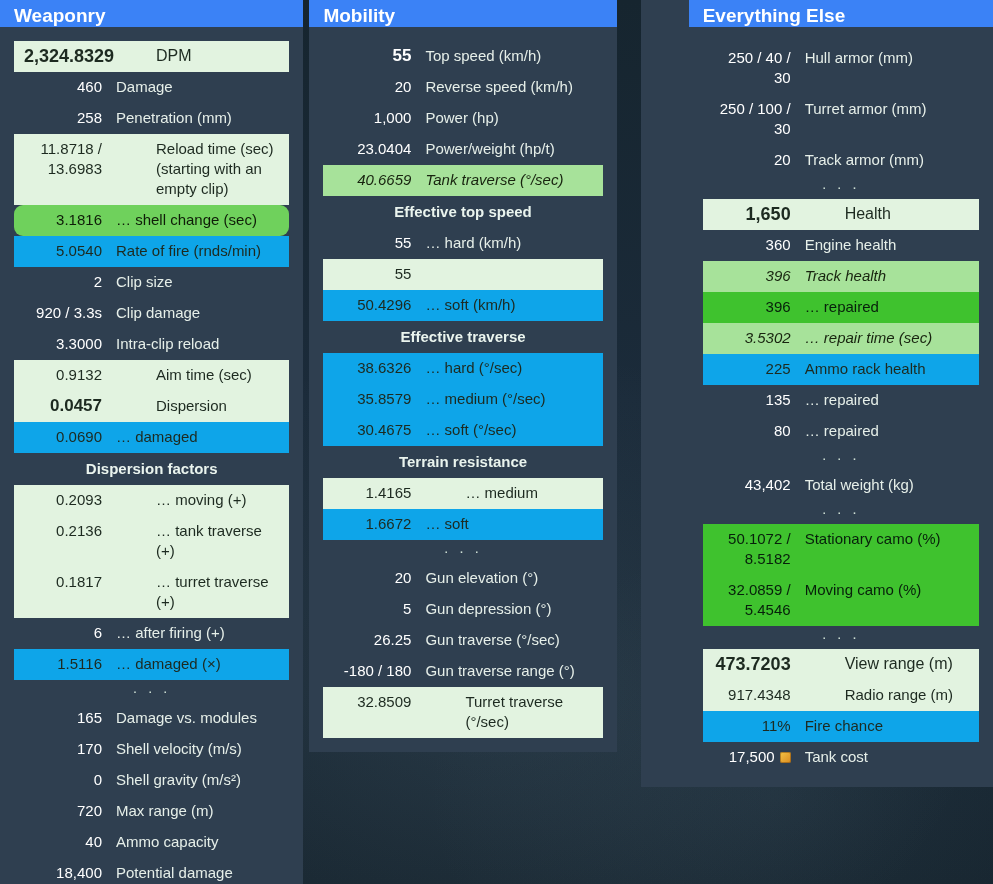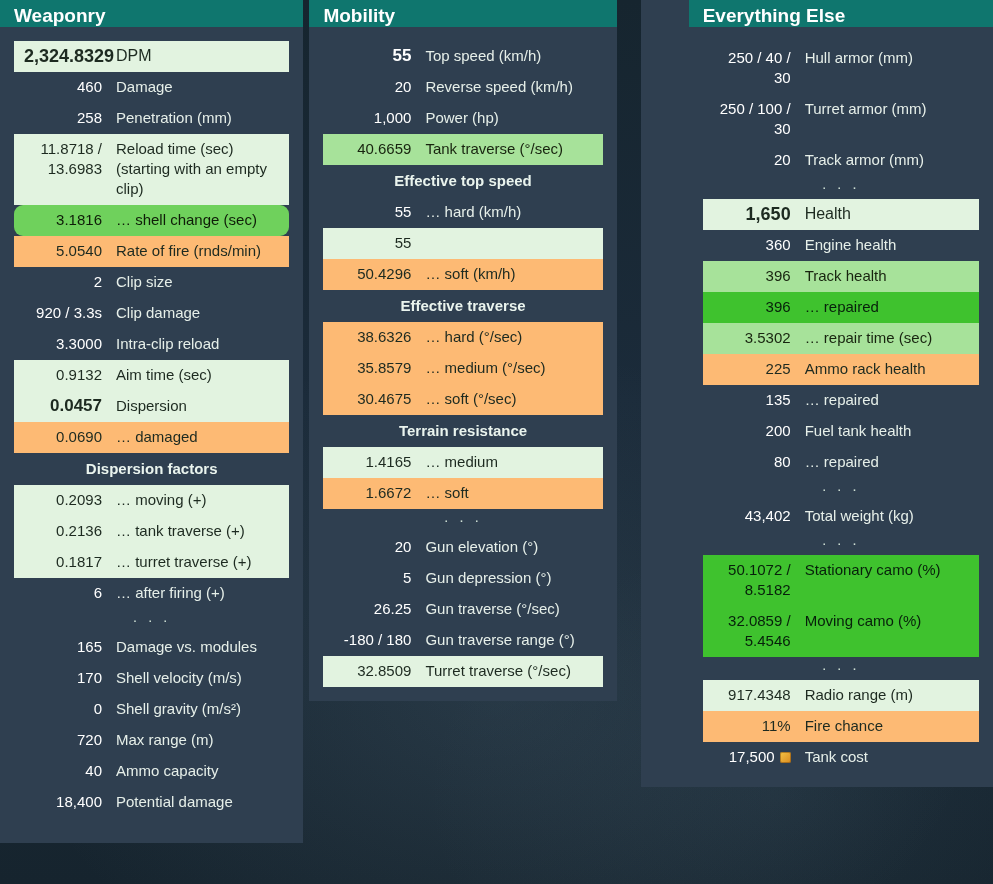--- a/index.html
+++ b/index.html
@@ -27,21 +27,21 @@
   }
   .panel{
     background:#2f3f50;
     margin-top:0;
   }
   .panel.weaponry{width:316px;}
   .panel.mobility{width:320px;margin-left:6px;}
   .panel.everything{width:317px;margin-left:24px;padding-left:48px;}
 
   .panel-head{
-    background:#0f766e;
+    background:#3b82f6;
     color:#ffffff;
     font-size:19px;
     font-weight:bold;
     padding:6px 14px 7px 14px;
     line-height:20px;
     height:14px;
     overflow:hidden;
   }
   .panel-body{padding:14px 14px 14px 14px;}
   .panel.mobility .panel-body{}
@@ -64,25 +64,25 @@
     padding-right:14px;
     box-sizing:border-box;
     color:#ffffff;
   }
   .row .lbl{
     flex:1;
     text-align:left;
     color:#e6efe9;
   }
   .row.plain{background:transparent;}
-  .row.l1{background:#e2f3e0;color:#1d2a20;}
+  .row.l1{background:#e2f3e0;color:#1d2a20;gap:40px;}
   .row.l1 .val,.row.l1 .lbl{color:#1d2a20;}
-  .row.l2{background:#fdba74;color:#1d2a20;}
+  .row.l2{background:#0ea5e9;color:#1d2a20;}
   .row.l2 .val,.row.l2 .lbl{color:#1d2a20;}
-  .row.l3{background:#a7e29a;color:#18240f;}
+  .row.l3{background:#a7e29a;color:#18240f;font-style:italic;}
   .row.l3 .val,.row.l3 .lbl{color:#18240f;}
   .row.l4{background:#6fd15c;color:#0f1d08;border-radius:9px;}
   .row.l4 .val,.row.l4 .lbl{color:#0f1d08;}
   .row.l5{background:#3fc22e;color:#07200b;}
   .row.l5 .val,.row.l5 .lbl{color:#07200b;}
   .row.bold .val{font-weight:bold;font-size:17px;}
   .row.big .val{font-weight:bold;font-size:18px;}
   .row.big .lbl{font-size:16px;}
 
   
@@ -182,20 +182,24 @@
           <div class="lbl">… tank traverse (+)</div>
         </div>
         <div class="row l1">
           <div class="val">0.1817</div>
           <div class="lbl">… turret traverse (+)</div>
         </div>
         <div class="row plain">
           <div class="val">6</div>
           <div class="lbl">… after firing (+)</div>
         </div>
+        <div class="row l2">
+          <div class="val">1.5116</div>
+          <div class="lbl">… damaged (×)</div>
+        </div>
         <div class="dots">· · ·</div>
         <div class="row plain">
           <div class="val">165</div>
           <div class="lbl">Damage vs. modules</div>
         </div>
         <div class="row plain">
           <div class="val">170</div>
           <div class="lbl">Shell velocity (m/s)</div>
         </div>
         <div class="row plain">
@@ -226,20 +230,24 @@
           <div class="lbl">Top speed (km/h)</div>
         </div>
         <div class="row plain">
           <div class="val">20</div>
           <div class="lbl">Reverse speed (km/h)</div>
         </div>
         <div class="row plain">
           <div class="val">1,000</div>
           <div class="lbl">Power (hp)</div>
         </div>
+        <div class="row plain">
+          <div class="val">23.0404</div>
+          <div class="lbl">Power/weight (hp/t)</div>
+        </div>
         <div class="row l3">
           <div class="val">40.6659</div>
           <div class="lbl">Tank traverse (°/sec)</div>
         </div>
         <div class="subhead">Effective top speed</div>
         <div class="row plain">
           <div class="val">55</div>
           <div class="lbl">… hard (km/h)</div>
         </div>
         <div class="row l1">
@@ -333,42 +341,42 @@
         </div>
         <div class="row l2">
           <div class="val">225</div>
           <div class="lbl">Ammo rack health</div>
         </div>
         <div class="row plain">
           <div class="val">135</div>
           <div class="lbl">… repaired</div>
         </div>
         <div class="row plain">
-          <div class="val">200</div>
-          <div class="lbl">Fuel tank health</div>
-        </div>
-        <div class="row plain">
           <div class="val">80</div>
           <div class="lbl">… repaired</div>
         </div>
         <div class="dots">· · ·</div>
         <div class="row plain">
           <div class="val">43,402</div>
           <div class="lbl">Total weight (kg)</div>
         </div>
         <div class="dots">· · ·</div>
         <div class="row l5 two-line">
           <div class="val">50.1072 / 8.5182</div>
           <div class="lbl">Stationary camo (%)</div>
         </div>
         <div class="row l5 two-line">
           <div class="val">32.0859 / 5.4546</div>
           <div class="lbl">Moving camo (%)</div>
         </div>
         <div class="dots">· · ·</div>
+        <div class="row l1 big">
+          <div class="val">473.7203</div>
+          <div class="lbl">View range (m)</div>
+        </div>
         <div class="row l1">
           <div class="val">917.4348</div>
           <div class="lbl">Radio range (m)</div>
         </div>
         <div class="row l2">
           <div class="val">11%</div>
           <div class="lbl">Fire chance</div>
         </div>
         <div class="row plain">
           <div class="val">17,500<span class="coin"></span></div>

